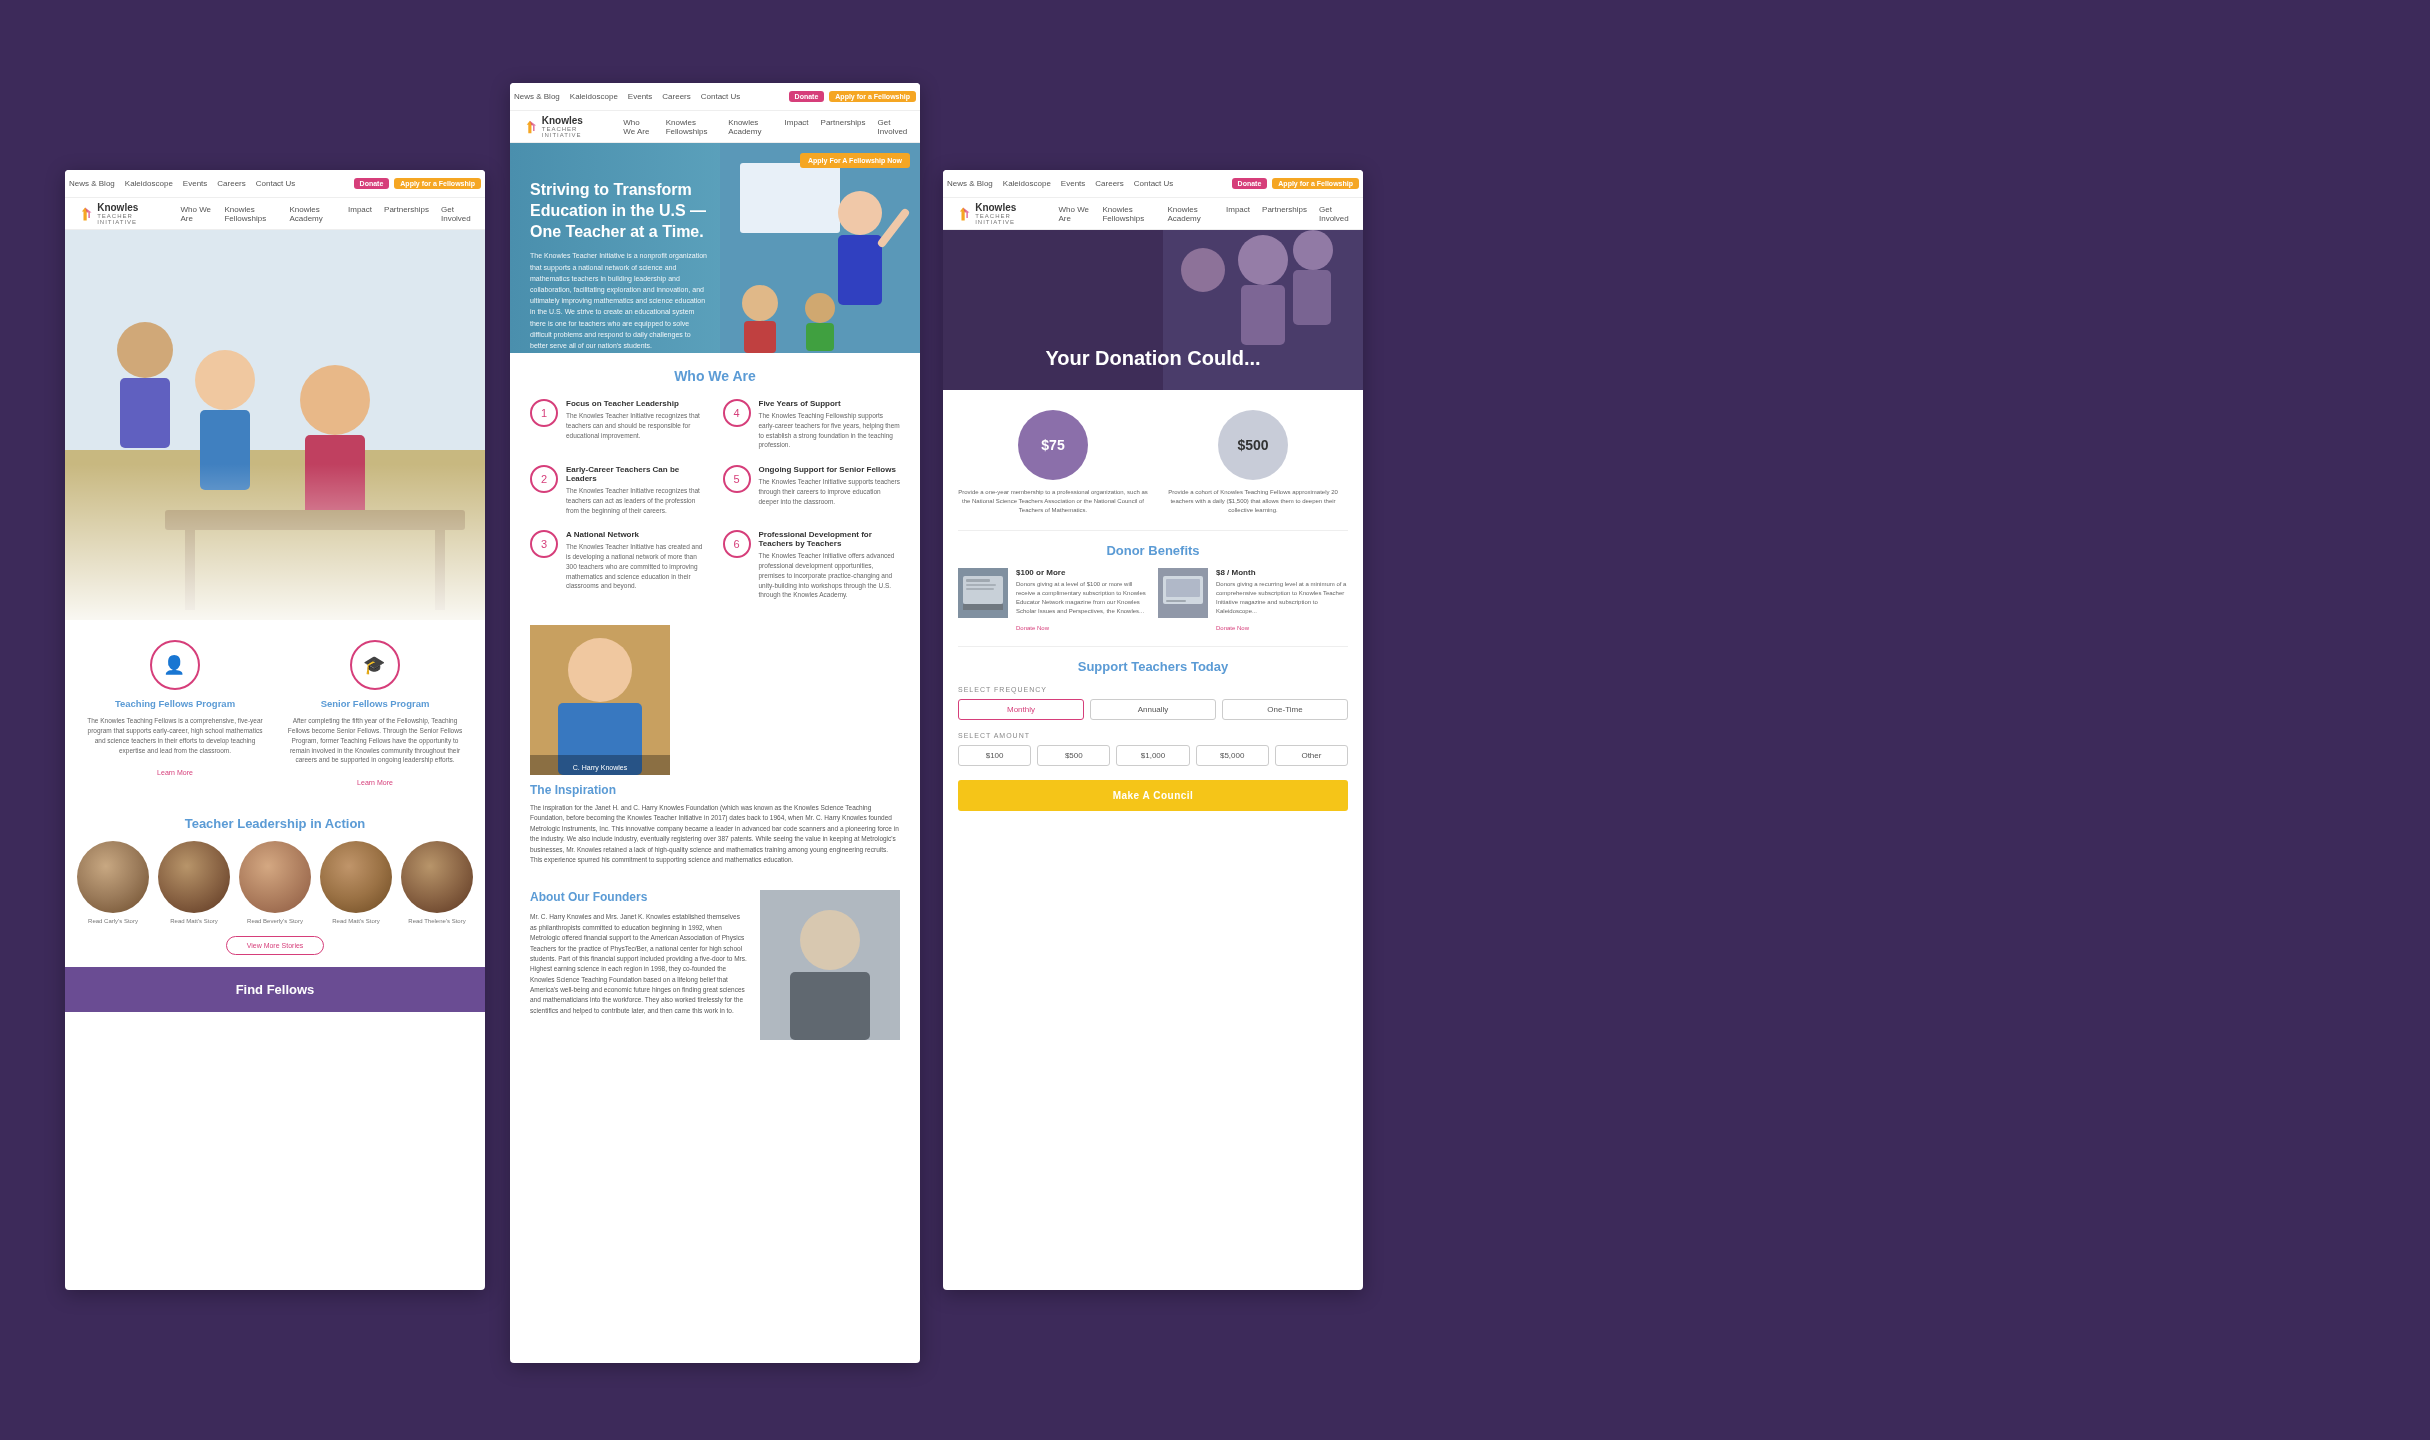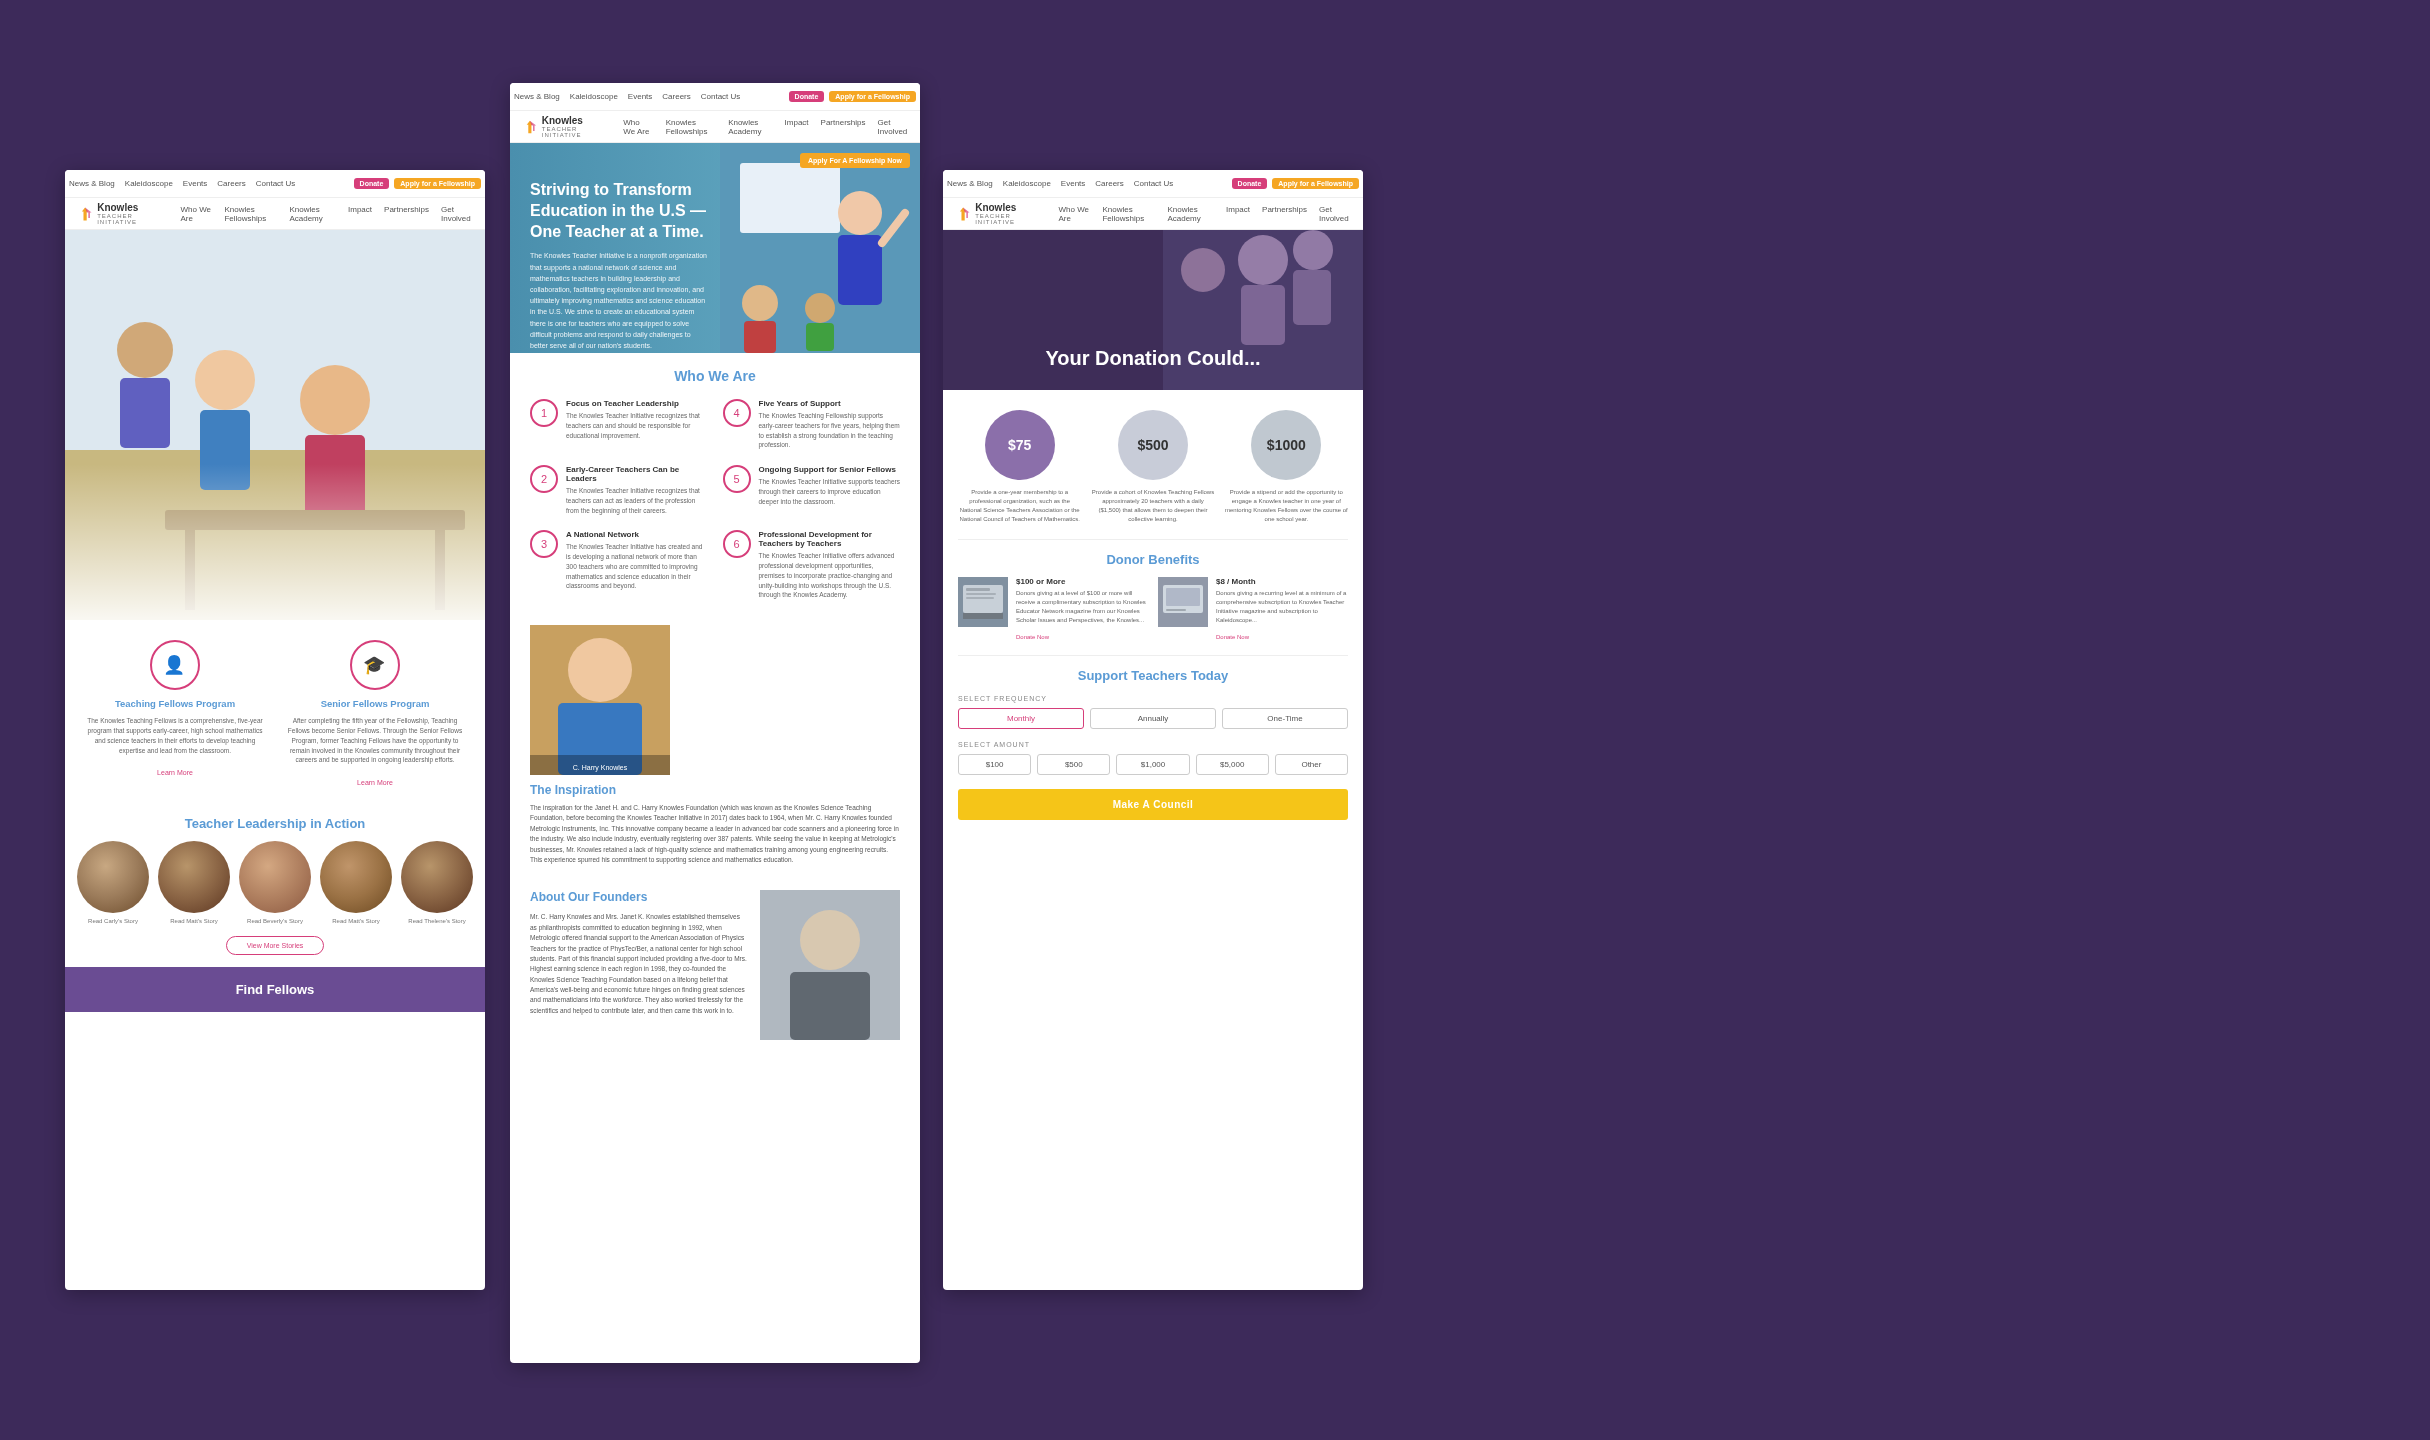--- a/index.html
+++ b/index.html
@@ -838,24 +838,20 @@
   </div>
 
   <div class="rp-donation-cards">
     <div class="rp-card">
       <div class="rp-amount-circle" style="background:#8b6faa;">$75</div>
       <div class="rp-card-desc">Provide a one-year membership to a professional organization, such as the National Science Teachers Association or the National Council of Teachers of Mathematics.</div>
     </div>
     <div class="rp-card">
       <div class="rp-amount-circle" style="background:#c8ccd8;color:#333;">$500</div>
       <div class="rp-card-desc">Provide a cohort of Knowles Teaching Fellows approximately 20 teachers with a daily ($1,500) that allows them to deepen their collective learning.</div>
-    </div>
-    <div class="rp-card">
-      <div class="rp-amount-circle" style="background:#c0c8d0;color:#333;">$1000</div>
-      <div class="rp-card-desc">Provide a stipend or add the opportunity to engage a Knowles teacher in one year of mentoring Knowles Fellows over the course of one school year.</div>
     </div>
   </div>
   <div class="rp-divider"></div>
 
   <div class="rp-benefits">
     <div class="rp-benefits-title">Donor Benefits</div>
     <div class="rp-benefit-row">
       <div style="flex:1;">
         <div style="display:flex;gap:8px;align-items:flex-start;">
           <div class="rp-benefit-img" style="background:linear-gradient(135deg,#8090a0,#607080);">

